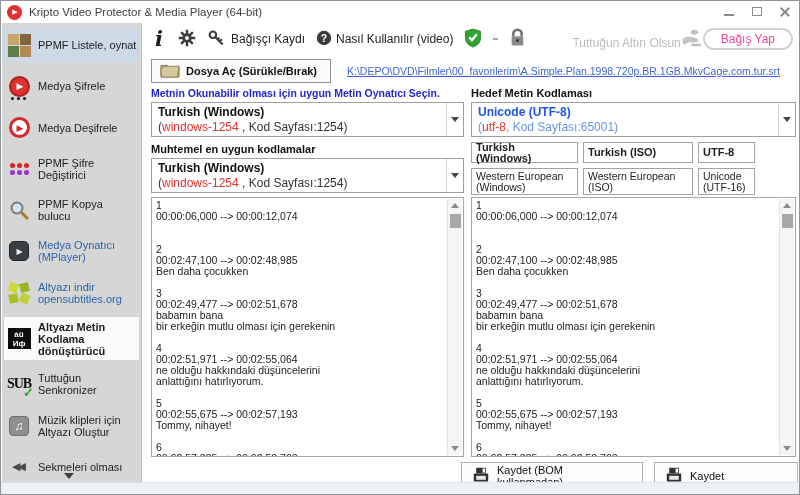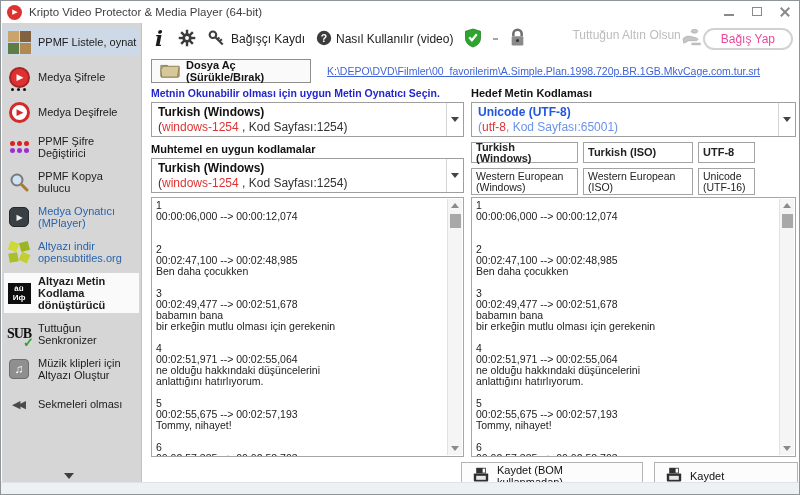--- a/index.html
+++ b/index.html
@@ -12,41 +12,41 @@
   .app-icon { width:15px; height:15px; border-radius:50%; background:#e03131; color:#fff; display:flex; align-items:center; justify-content:center; font-size:7px; padding-left:1px; margin-right:7px; }
   .win-controls { margin-left:auto; display:flex; gap:16px; align-items:center; }
   .wc { width:12px; height:12px; position:relative; cursor:pointer; }
   .wc.min i { position:absolute; left:1px; right:1px; bottom:2px; height:2px; background:#8a8a8a; }
   .wc.max i { position:absolute; left:1px; top:1px; width:10px; height:9px; border:1.6px solid #8a8a8a; }
   .wc.close i { position:absolute; left:0; top:5px; width:12px; height:1.8px; background:#8a8a8a; }
   .wc.close .x1 { transform:rotate(45deg); } .wc.close .x2 { transform:rotate(-45deg); }
 
   
   .sidebar { position:absolute; left:1px; top:22px; width:140px; height:461px; background:#d6d6d6; border-right:1px solid #c2c2c2; padding:5px 2px 0 2px; display:flex; flex-direction:column; gap:7px; font-size:11px; color:#1c1c1c; }
-  .side-item { display:flex; align-items:center; gap:6px; padding:2px 2px; min-height:26px; cursor:pointer; }
+  .side-item { display:flex; align-items:center; gap:6px; padding:8px 2px; min-height:26px; cursor:pointer; }
   .side-item.act { background:#cdd9e7; }
   .side-item.sel { background:#fafafa; font-weight:bold; }
   .side-item.lnk { color:#2a64ad; }
   .sicon { width:26px; min-width:26px; height:24px; display:flex; align-items:center; justify-content:center; position:relative; font-style:normal; }
   .sicon i { display:block; font-style:normal; }
   .slabel { line-height:12px; }
   .side-caret { position:absolute; left:62px; bottom:5px; width:0; height:0; border-left:5px solid transparent; border-right:5px solid transparent; border-top:6px solid #3f3f3f; }
 
   
   .toolbar { position:absolute; left:150px; top:24px; right:6px; height:28px; display:flex; align-items:center; gap:11px; font-size:12px; color:#222; }
   .tb-info { font-family:"DejaVu Serif",serif; font-style:italic; font-weight:bold; font-size:21px; line-height:20px; color:#1a1a1a; padding:0 4px; cursor:pointer; }
   .tb-group { display:flex; align-items:center; gap:4px; cursor:pointer; }
   .tb-dash { width:5px; height:2px; background:#a5a5a5; }
-  .tb-right { margin-left:auto; display:flex; align-items:flex-start; }
+  .tb-right { margin-left:auto; display:flex; align-items:flex-end; }
   .motto { color:#bcbcbc; font-size:12px; }
   .donate-pill { border:2px solid #d2d2d2; border-radius:12px; color:#ec4899; font-size:12px; padding:2px 16px; cursor:pointer; }
 
   
   .filebar { position:absolute; left:150px; top:57px; right:6px; height:25px; display:flex; align-items:center; }
-  .open-btn { width:160px; height:24px; border:1px solid #8f8f8f; background:#fafafa; display:flex; align-items:center; gap:6px; padding:0 8px; font-size:11px; font-weight:bold; color:#111; cursor:pointer; }
+  .open-btn { width:180px; height:24px; border:1px solid #8f8f8f; background:#fafafa; display:flex; align-items:center; gap:6px; padding:0 8px; font-size:11px; font-weight:bold; color:#111; cursor:pointer; }
   .file-link { margin-left:16px; font-size:10.5px; color:#4164d8; text-decoration:underline; white-space:nowrap; overflow:hidden; cursor:pointer; }
 
   
   .panel-left { position:absolute; left:150px; top:86px; width:313px; }
   .panel-right { position:absolute; left:470px; top:86px; width:325px; }
   .hdr-blue { color:#2226cc; font-weight:bold; font-size:10.5px; }
   .hdr-dark { color:#111; font-weight:bold; font-size:11px; }
   .combo { margin-top:3px; border:1px solid #9f9f9f; background:#fff; height:35px; display:flex; align-items:stretch; cursor:pointer; }
   .combo-text { flex:1; padding:2px 6px; overflow:hidden; }
   .combo-title { font-size:12px; font-weight:bold; line-height:15px; color:#111; }

